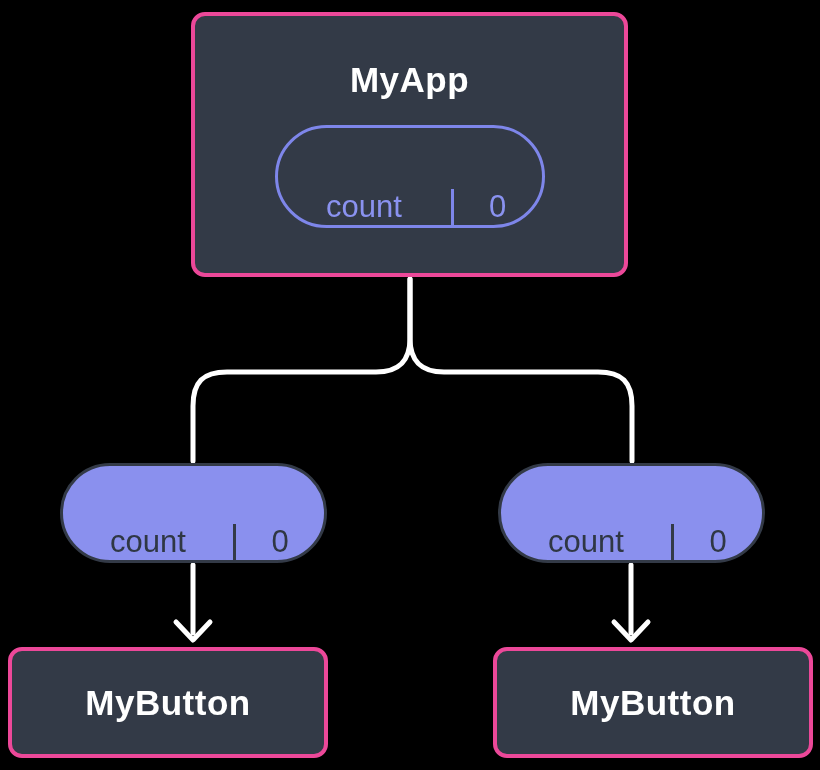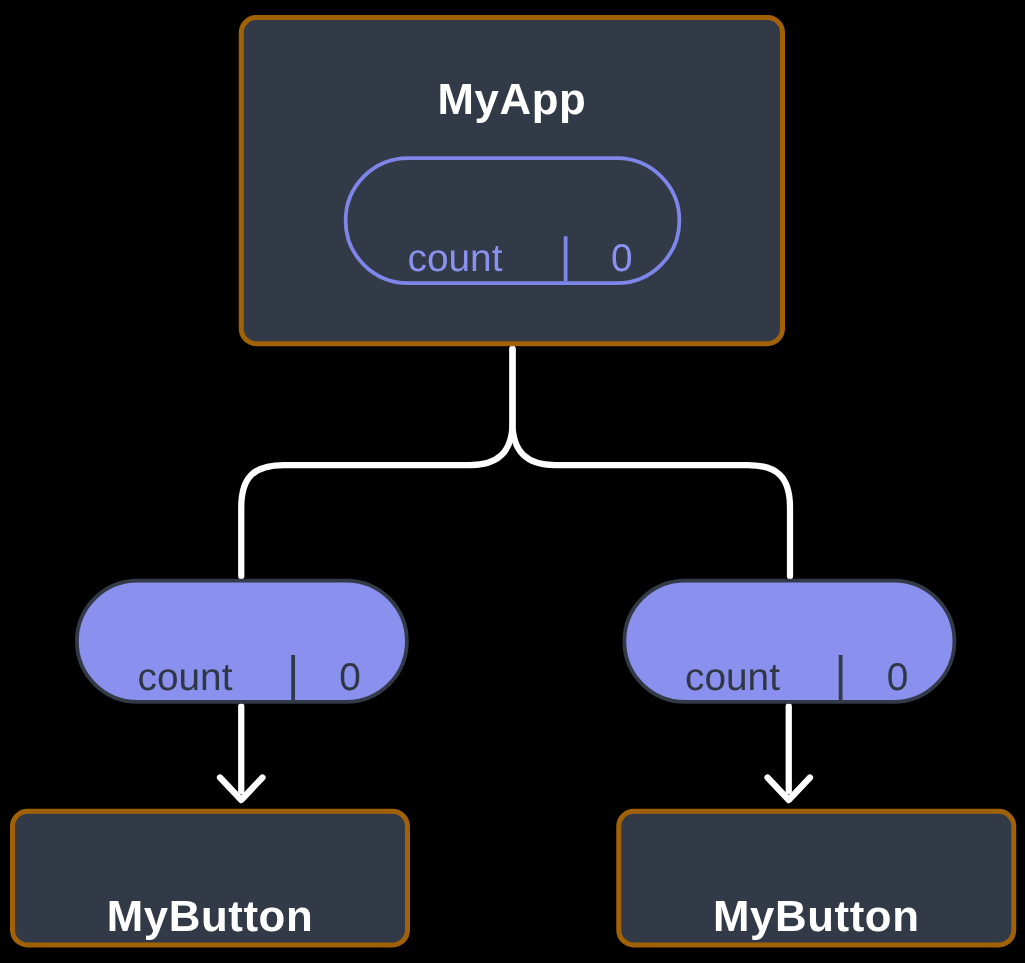--- a/index.html
+++ b/index.html
@@ -26,21 +26,21 @@
     fill: none;
     stroke: #ffffff;
     stroke-width: 5;
     stroke-linecap: round;
     stroke-linejoin: round;
   }
   .card {
     position: absolute;
     box-sizing: border-box;
     background: #333A47;
-    border: 4px solid #a16207;
+    border: 4px solid #ec4899;
     border-radius: 14px;
   }
   .card.root {
     left: 191px; top: 12px;
     width: 437px; height: 265px;
     display: flex;
     flex-direction: column;
     align-items: center;
   }
   .card-title {
@@ -79,21 +79,21 @@
     border: 3px solid #333A47;
     border-radius: 50px;
     color: #2F3744;
   }
   .pill.solid .cell.label { width: 170px; border-right: 3px solid #333A47; }
   .pill.solid .cell.value { flex: 1; }
   .pill.solid.left  { left: 60px;  top: 463px; }
   .pill.solid.right { left: 498px; top: 463px; }
   .card.child {
     display: flex;
-    align-items: flex-end;
+    align-items: center;
     justify-content: center;
   }
   .card.child.left  { left: 8px;   top: 647px; width: 320px; height: 111px; }
   .card.child.right { left: 493px; top: 647px; width: 320px; height: 111px; }
 </style>
 </head>
 <body>
 
 <div class="canvas">
 

